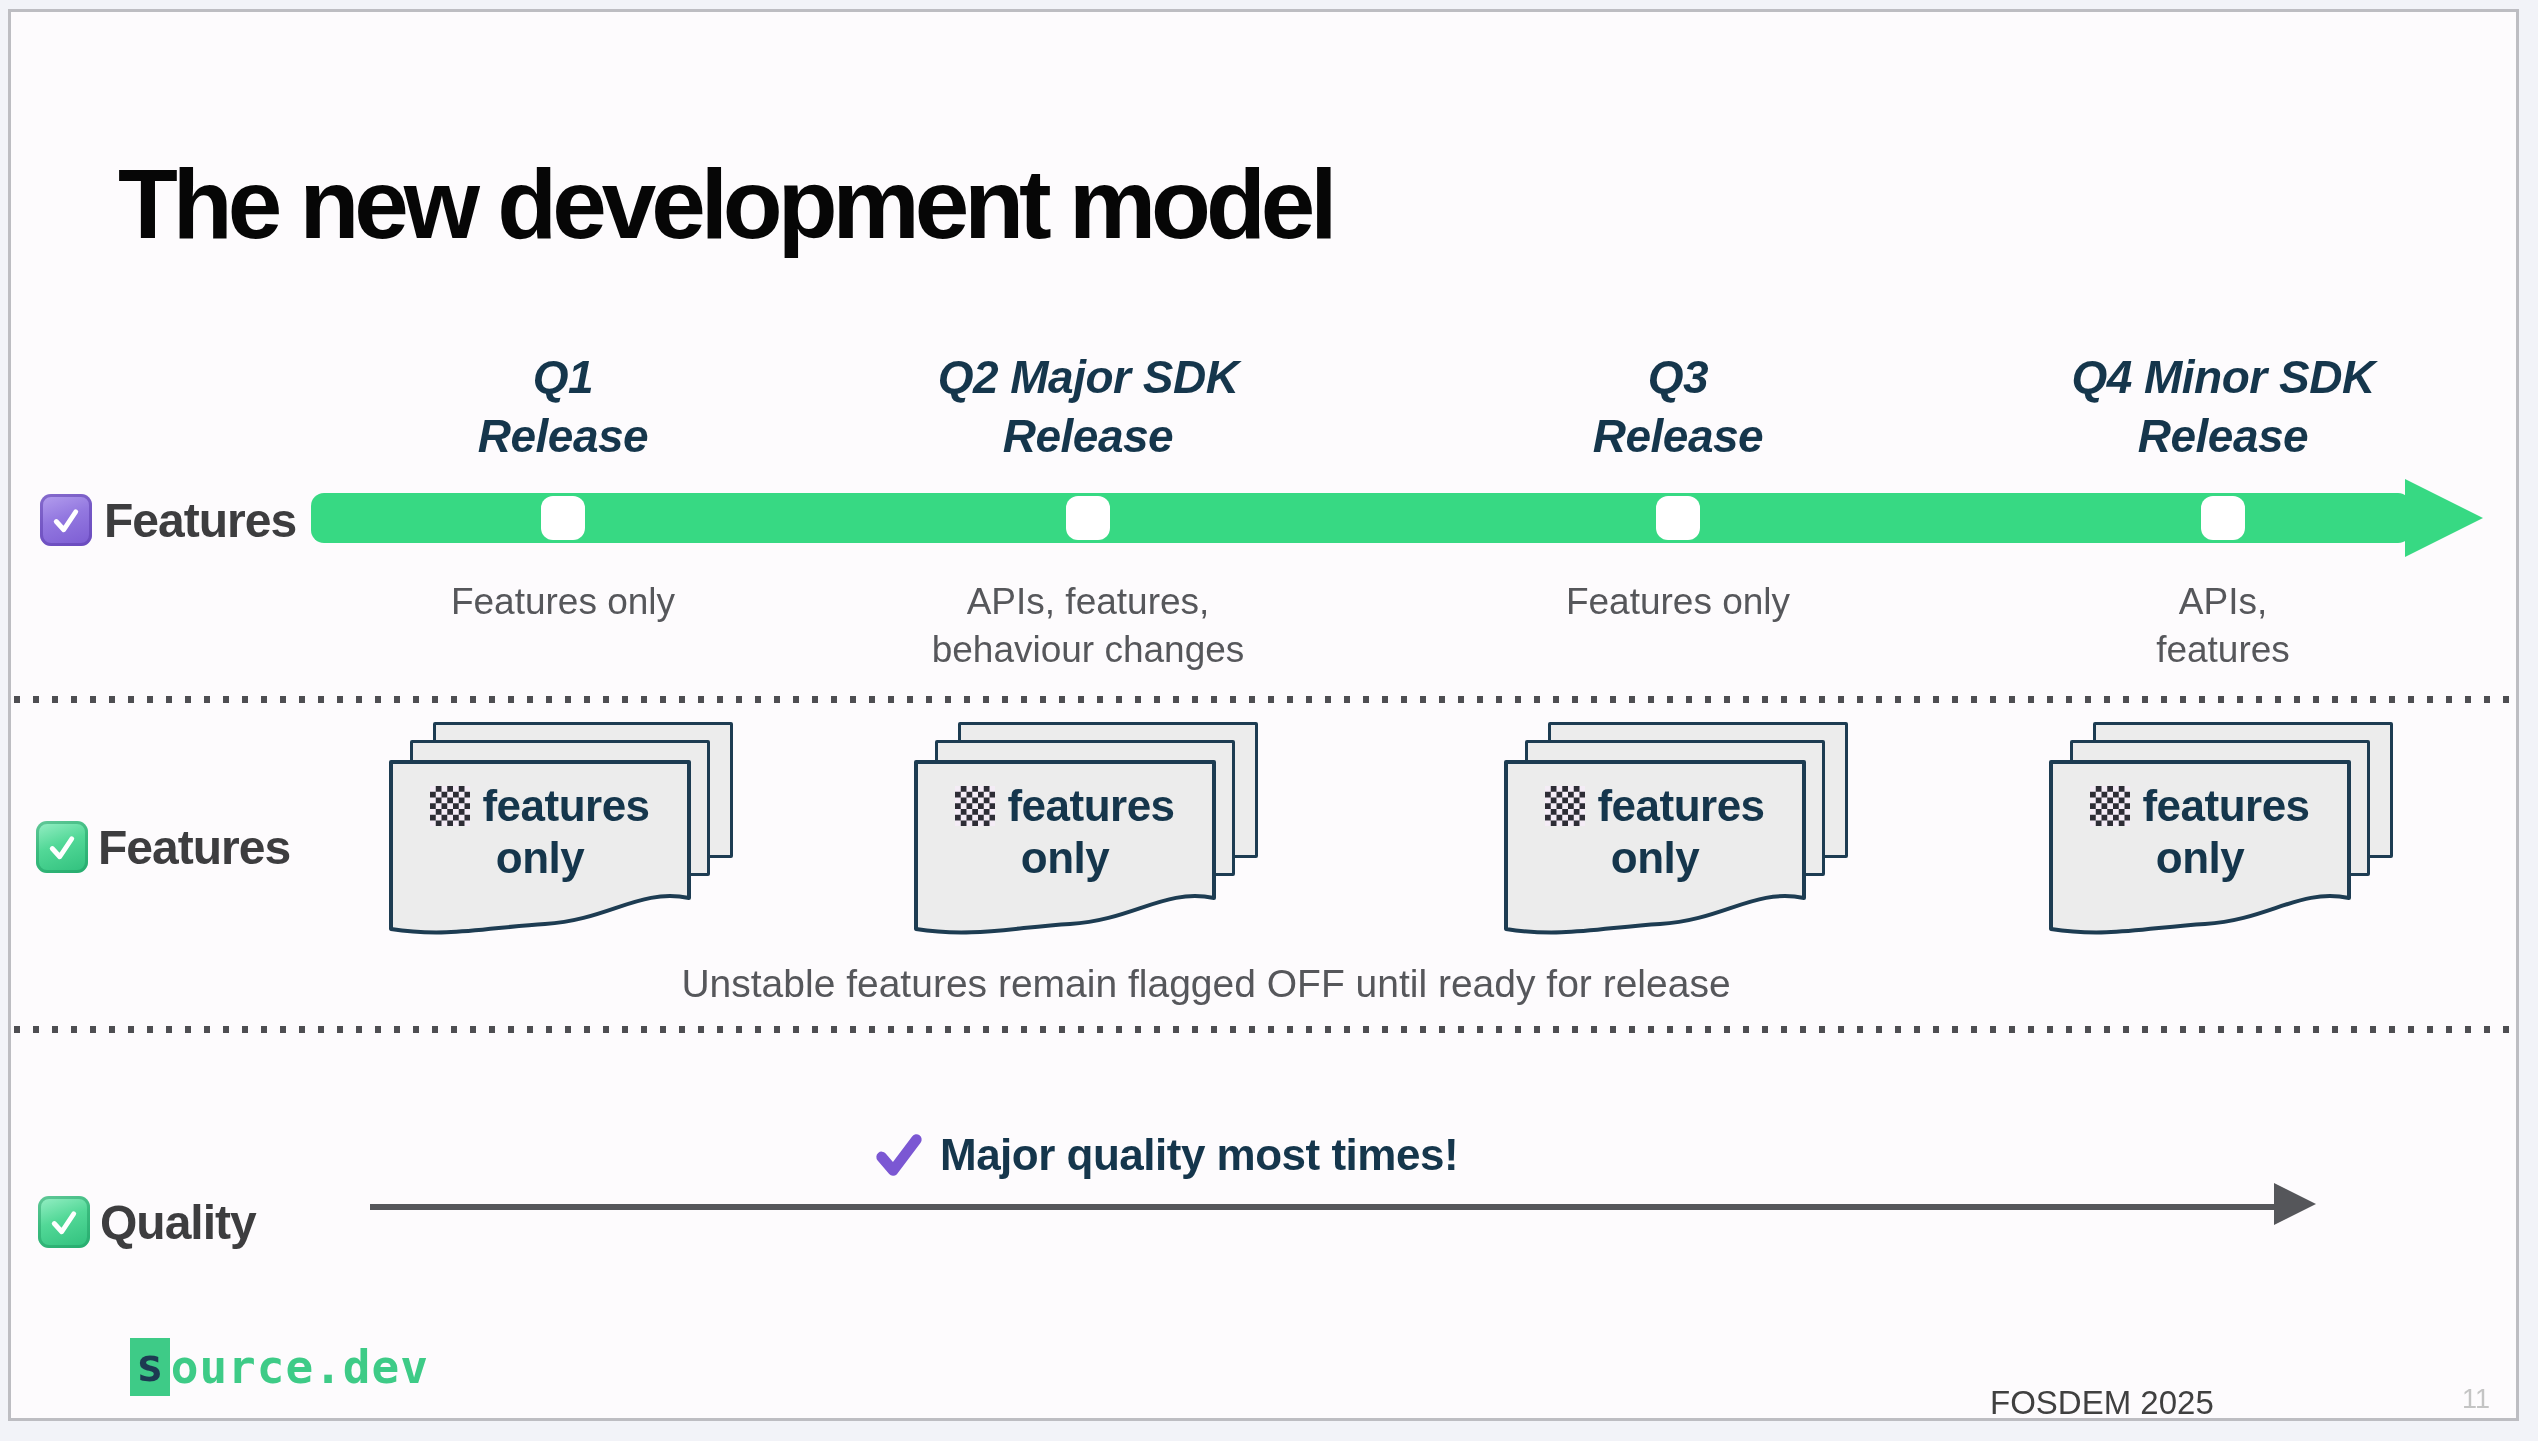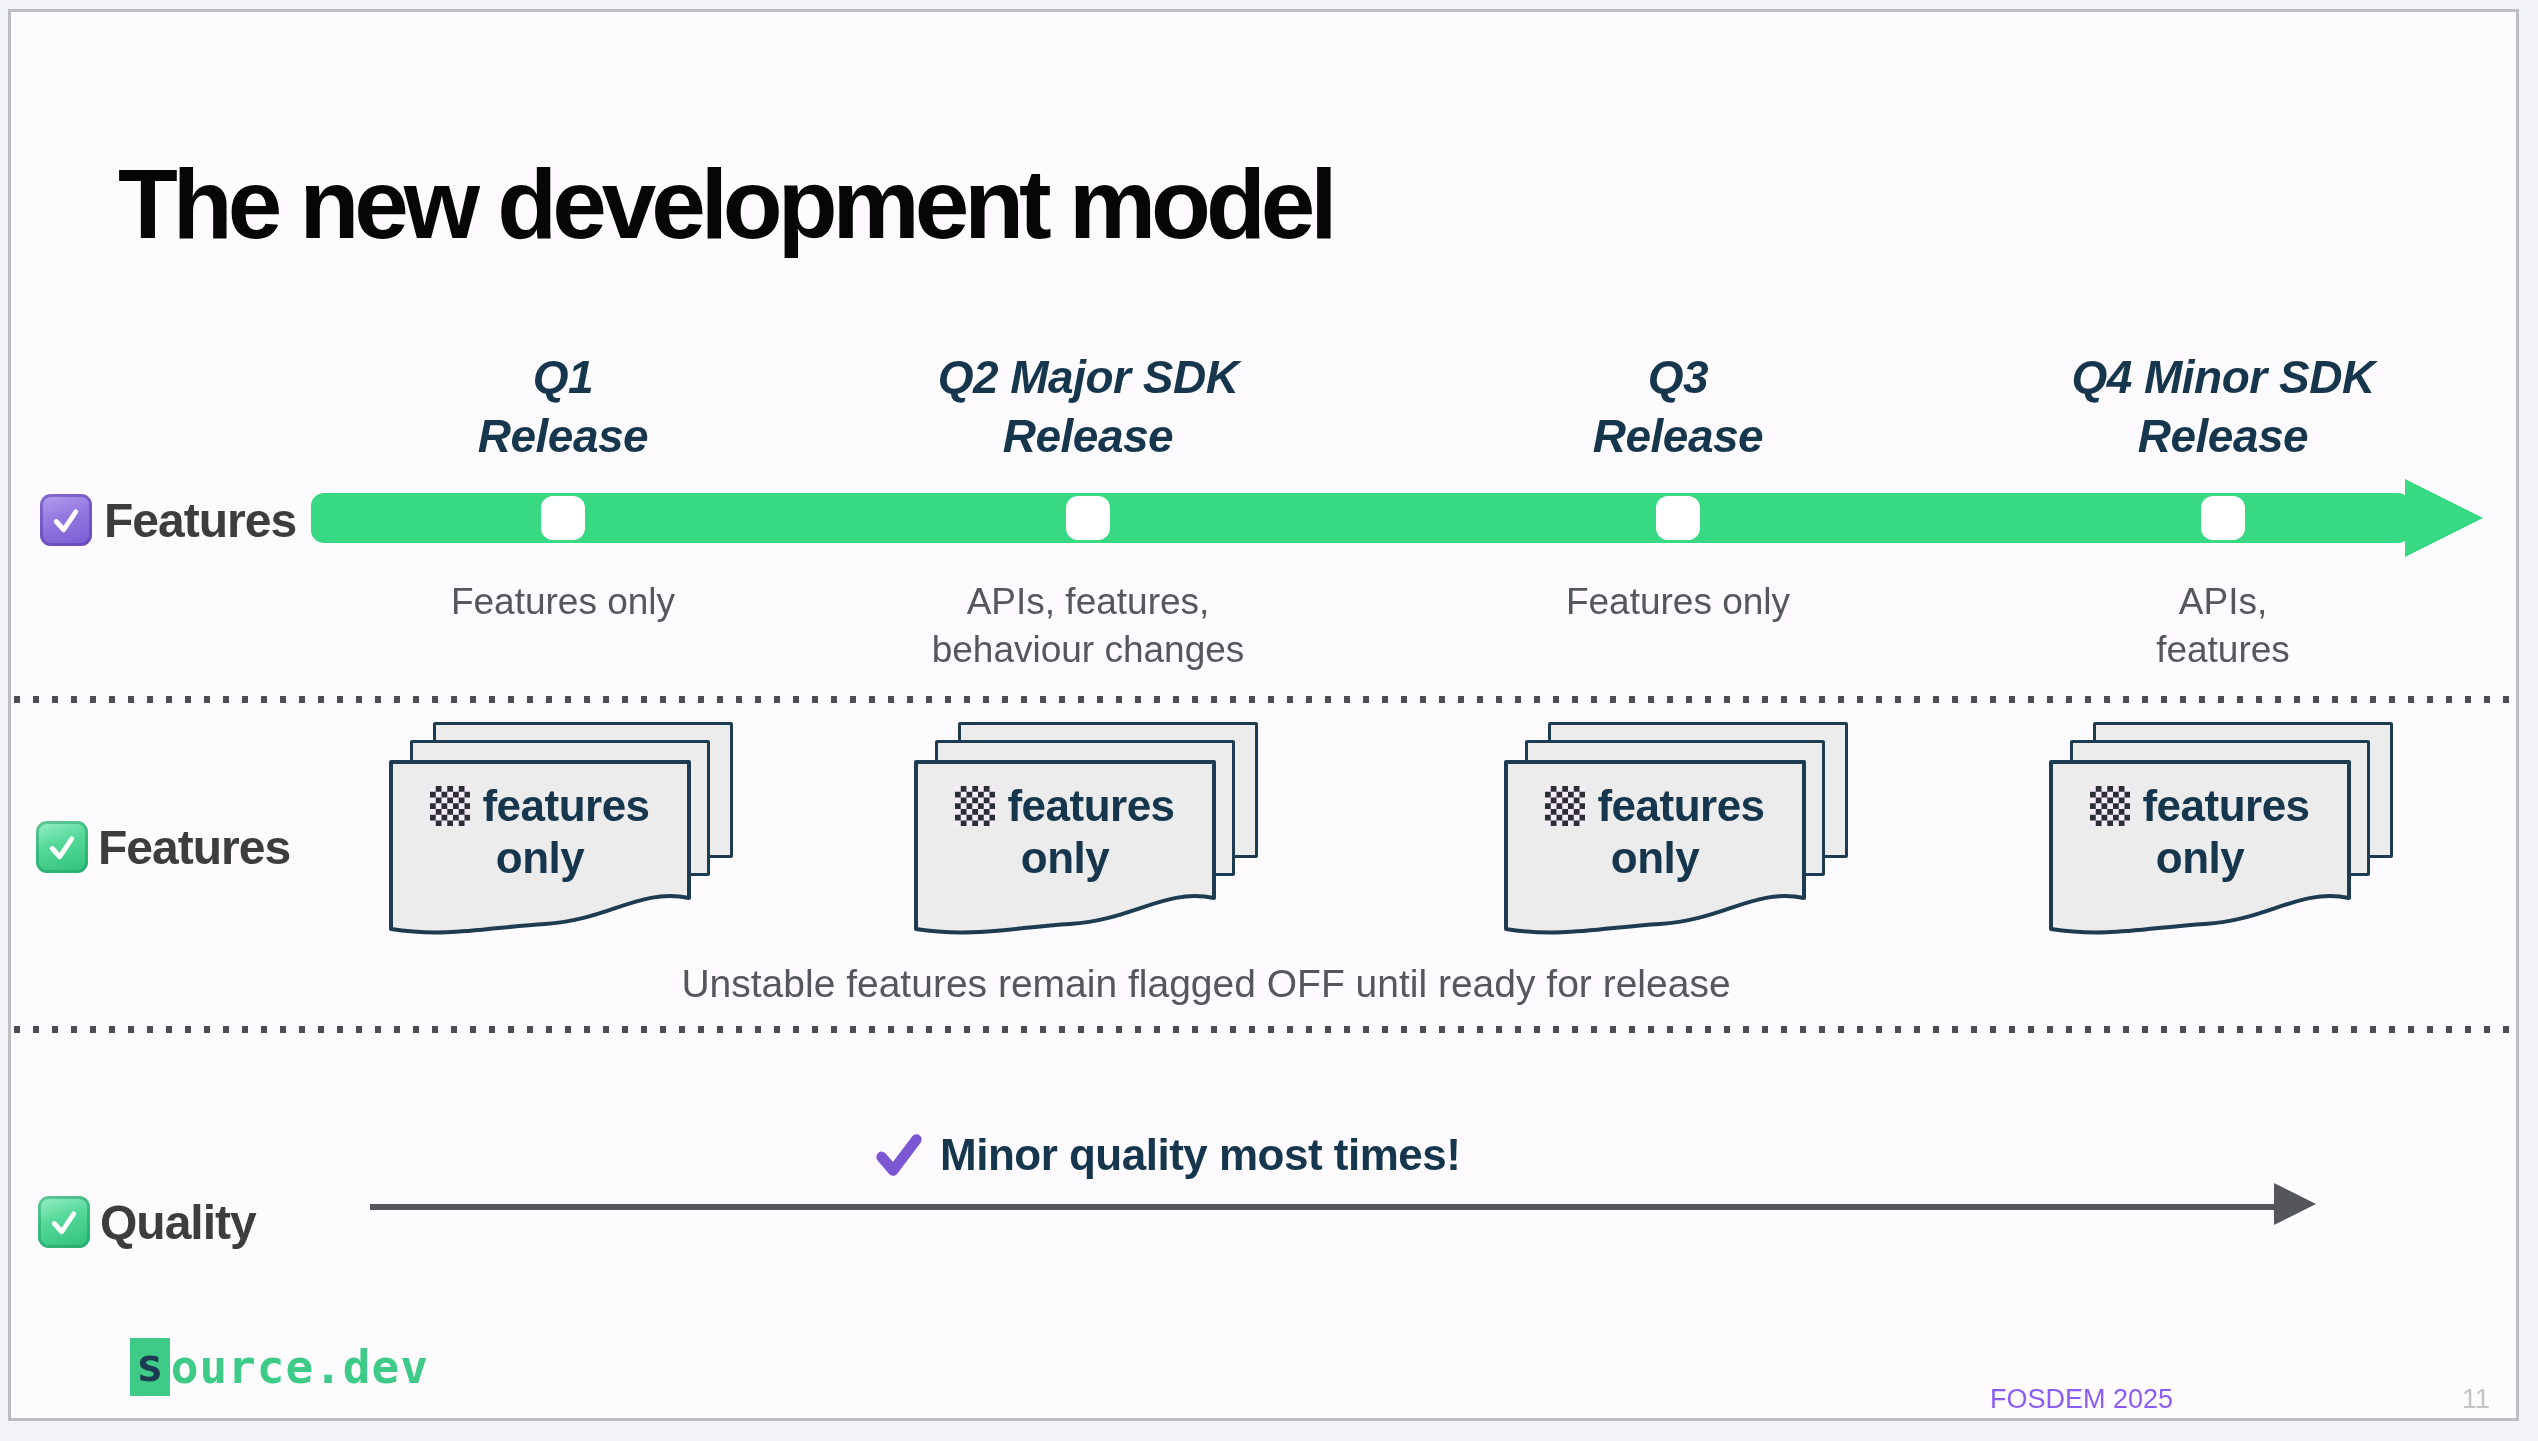--- a/index.html
+++ b/index.html
@@ -79,21 +79,21 @@
   
   .q-line{position:absolute;left:370px;top:1204px;width:1912px;height:6px;background:#55565a;}
   .q-head{position:absolute;left:2274px;top:1183px;width:42px;height:42px;background:#55565a;
     clip-path:polygon(0 0,100% 50%,0 100%);}
 
   
   .logo{position:absolute;left:130px;top:1338px;display:flex;align-items:center;
     font-family:"DejaVu Sans Mono","Liberation Mono",monospace;font-size:46px;}
   .logo-s{background:#3ecb87;color:#1d3a52;font-weight:700;padding:0px 6px 4px 6px;}
   .logo-rest{color:#3ecb87;font-weight:700;margin-left:1px;letter-spacing:1px;}
-  .footer-event{position:absolute;left:1990px;top:1384px;font-size:27px;color:#8b5cf6;}
+  .footer-event{position:absolute;left:1990px;top:1384px;font-size:33px;color:#404040;}
   .footer-page{position:absolute;left:2430px;top:1384px;width:60px;text-align:right;font-size:27px;color:#c4c4c4;}
 </style>
 </head>
 <body>
 
 <div id="page">
   <div class="frame"></div>
 
   <div class="title-wrap">
     <div class="title">The new development model</div>
@@ -187,21 +187,21 @@
     <svg viewBox="0 0 48 48">
         <polyline points="11,26 21,37 37,13" fill="none" stroke="#ffffff" stroke-width="6.5" stroke-linecap="round" stroke-linejoin="round"></polyline>
       </svg>
   </div>
   <div class="row-label" style="left:100px;top:1195px;">Quality</div>
 
   <div class="q-note">
     <svg viewBox="0 0 56 56">
       <polyline points="10,30 22,44 46,12" fill="none" stroke="#7b57d3" stroke-width="11" stroke-linecap="round" stroke-linejoin="round"></polyline>
     </svg>
-    <span class="q-note-text">Minor quality most times!</span>
+    <span class="q-note-text">Major quality most times!</span>
   </div>
   <div class="q-line"></div>
   <div class="q-head"></div>
 
   <div class="logo">
     <span class="logo-s">s</span>
       <span class="logo-rest">ource.dev</span>
   </div>
   <div class="footer-event">FOSDEM 2025</div>
   <div class="footer-page">11</div>

